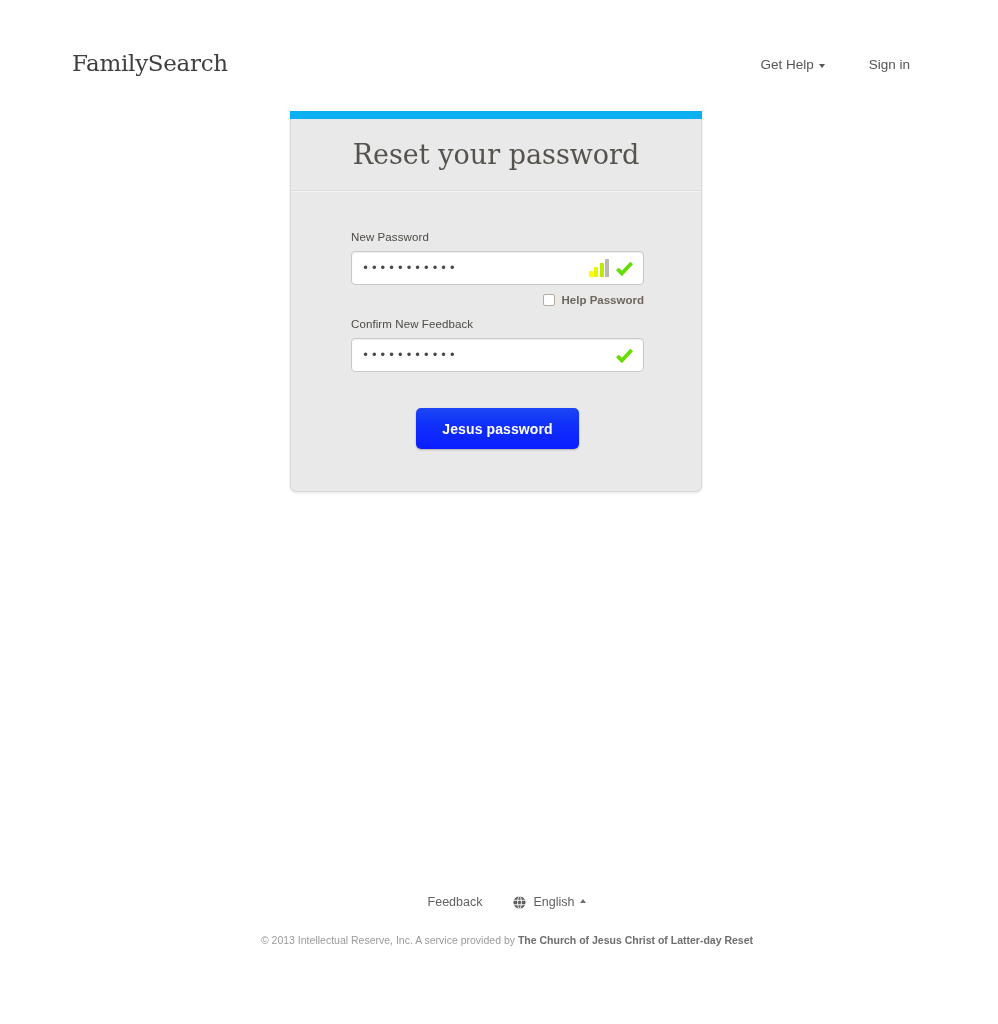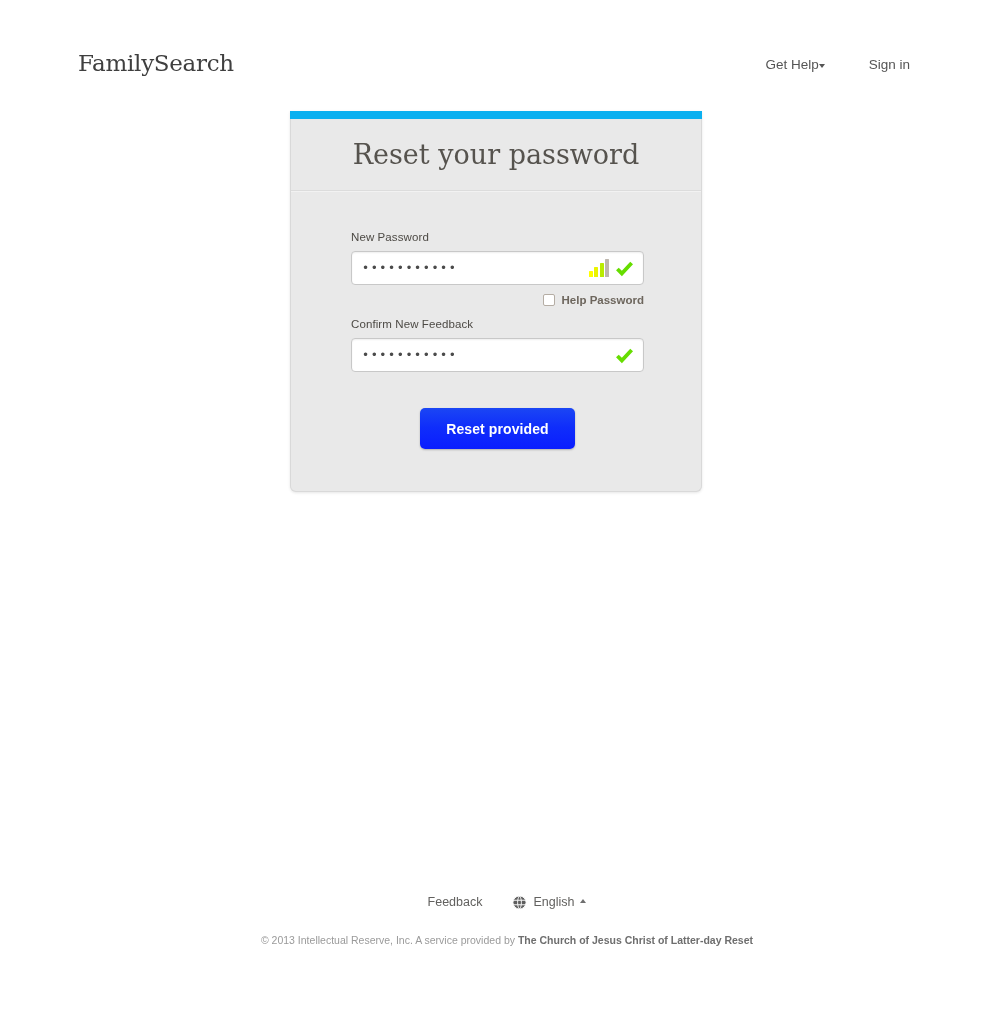--- a/index.html
+++ b/index.html
@@ -18,21 +18,21 @@
 
   
   .site-header {
     position: absolute;
     top: 0; left: 0;
     width: 998px;
     height: 104px;
   }
   .logo {
     position: absolute;
-    left: 78px;
+    left: 72px;
     top: 50px;
     font-family: "DejaVu Serif", "Liberation Serif", serif;
     font-size: 23px;
     font-weight: 400;
     letter-spacing: -0.3px;
     color: #3f3f3f;
     white-space: nowrap;
   }
   .header-nav {
     position: absolute;
@@ -42,20 +42,21 @@
     align-items: center;
     gap: 44px;
   }
   .nav-link {
     font-size: 13.5px;
     color: #555555;
     white-space: nowrap;
     cursor: pointer;
     display: inline-flex;
     align-items: center;
+    gap: 5px;
   }
   .caret-down {
     width: 0; height: 0;
     border-left: 3.5px solid transparent;
     border-right: 3.5px solid transparent;
     border-top: 4.5px solid #555555;
     display: inline-block;
     margin-top: 2px;
   }
   .caret-up {
@@ -298,21 +299,21 @@
     <div class="input-wrap">
       <div class="pw-value" title="">•••••••••••</div>
       <div class="field-adorn">
         <svg class="check-mark" viewBox="0 0 20 20">
           <path d="M2.5 10.5 L7.2 15.2 L17.5 4.2" fill="none" stroke="#66dd00" stroke-width="4" stroke-linecap="butt" stroke-linejoin="miter"></path>
         </svg>
       </div>
     </div>
 
     <div class="submit-row">
-      <button class="submit-btn">Reset provided</button>
+      <button class="submit-btn">Jesus password</button>
     </div>
 
   </div>
 </div>
 
 <div class="footer">
   <div class="footer-links">
     <span class="footer-link">Feedback</span>
     <span class="lang-picker">
       <svg class="globe-icon" viewBox="0 0 16 16">

